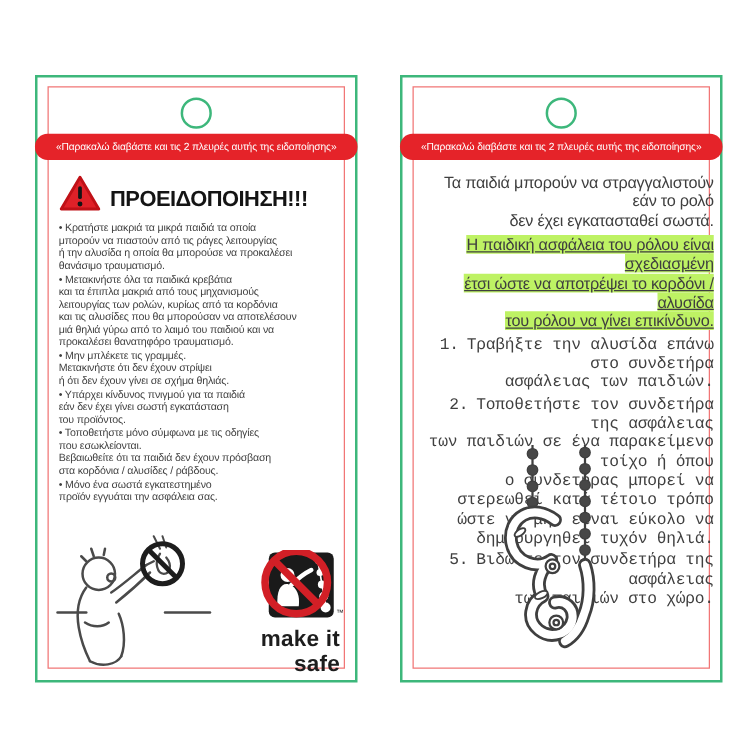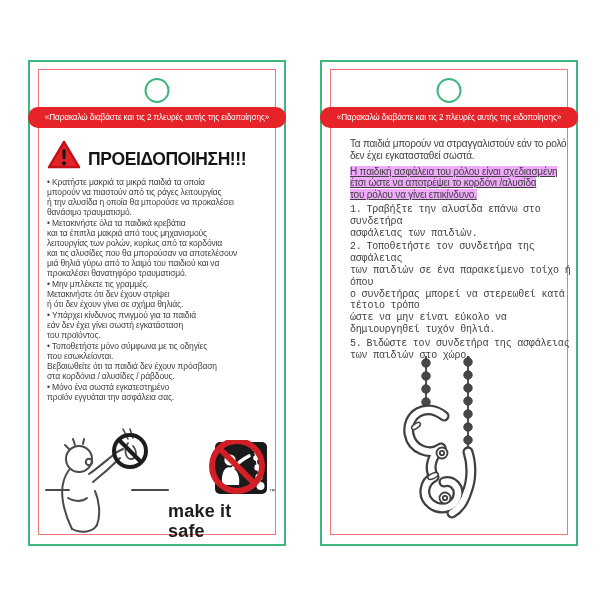--- a/index.html
+++ b/index.html
@@ -9,35 +9,35 @@
   .tag{position:absolute;top:60px;width:254px;height:482px;border:2px solid #3db77b;background:#fff;}
   #tag-left{left:28px;}
   #tag-right{left:320px;}
 
   .inner-border{position:absolute;left:8px;right:8px;top:7px;bottom:9px;border:1.5px solid #f17676;pointer-events:none;}
   .hole{position:absolute;top:16px;left:50%;transform:translateX(-50%);width:21px;height:21px;border:2px solid #3db77b;border-radius:50%;background:#fff;z-index:3;}
   .banner{position:absolute;left:-2px;right:-2px;top:45px;height:21px;background:#e52329;color:#fff;display:flex;align-items:center;justify-content:center;font-size:8.2px;letter-spacing:-0.1px;z-index:2;border-radius:10px;}
 
   .content{position:absolute;top:76px;color:#3f3f3f;font-size:8.5px;line-height:1.18;letter-spacing:-0.15px;z-index:1;}
   #tag-left .content{left:17px;width:226px;}
-  #tag-right .content{left:28px;width:232px;font-size:10px;letter-spacing:-0.2px;}
+  #tag-right .content{left:17px;width:232px;font-size:13px;letter-spacing:-0.2px;text-align:right;}
 
   .title-row{display:flex;align-items:flex-end;gap:7px;margin:2px 0 7px 0;}
   .title{font-size:17.5px;font-weight:bold;color:#141414;letter-spacing:-0.4px;white-space:nowrap;}
 
   .bullet{white-space:pre-line;margin:0 0 1px 0;}
   .para{white-space:pre-line;margin:0 0 4px 0;}
   .hl-wrap{margin:0 0 3px 0;}
-  .highlight{white-space:pre-line;background:#f0abfc;text-decoration:underline;text-underline-offset:1px;}
+  .highlight{white-space:pre-line;background:#bef264;text-decoration:underline;text-underline-offset:1px;}
   .step{white-space:pre-line;margin:0 0 2px 0;font-family:Liberation Mono, monospace;}
 
   .illus-child{position:absolute;left:14px;top:366px;z-index:1;}
   .illus-tensioner{position:absolute;left:64px;top:294px;z-index:1;}
 
-  .logo{position:absolute;right:12px;top:378px;width:104px;z-index:1;}
+  .logo{position:absolute;right:12px;top:378px;width:104px;text-align:right;z-index:1;}
   .logo-emblem{display:block;margin-left:auto;margin-right:2px;}
   .tm{position:absolute;right:-3px;top:48px;font-size:6px;color:#1c1c1c;}
   .logo-text{font-weight:bold;font-size:18px;color:#1d1d1d;line-height:1.02;letter-spacing:0.2px;margin-top:2px;}
 </style>
 </head>
 <body>
 
 <div class="page">
 
   <div class="tag" id="tag-left">

